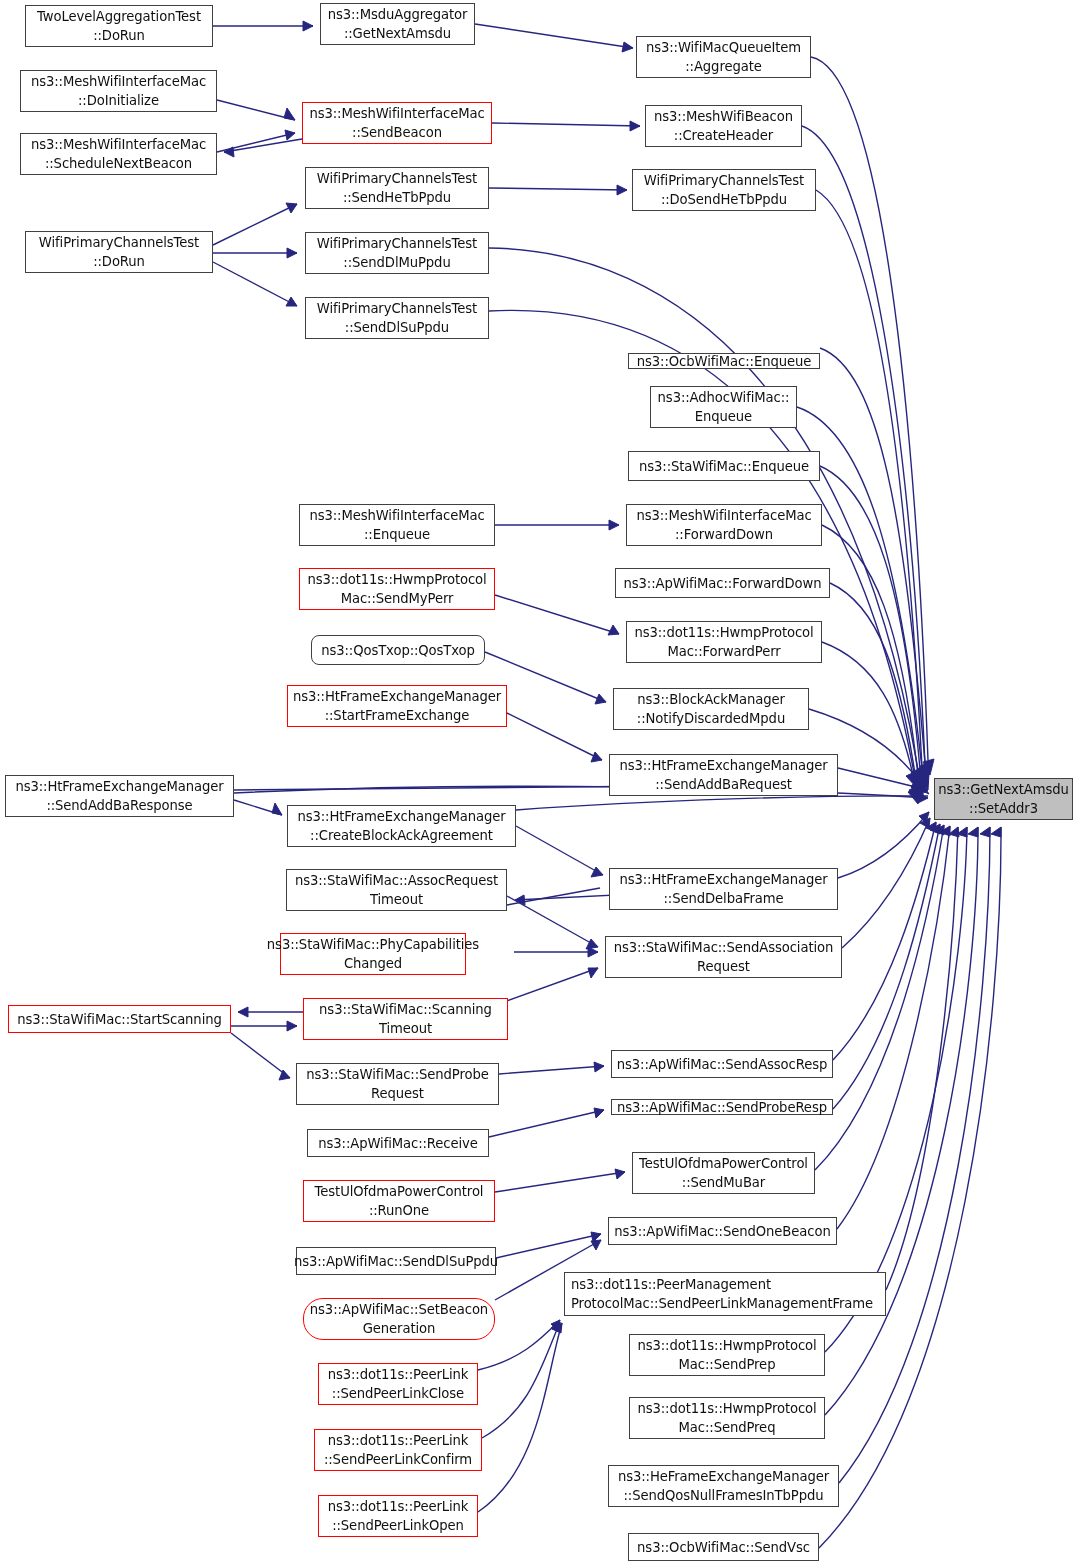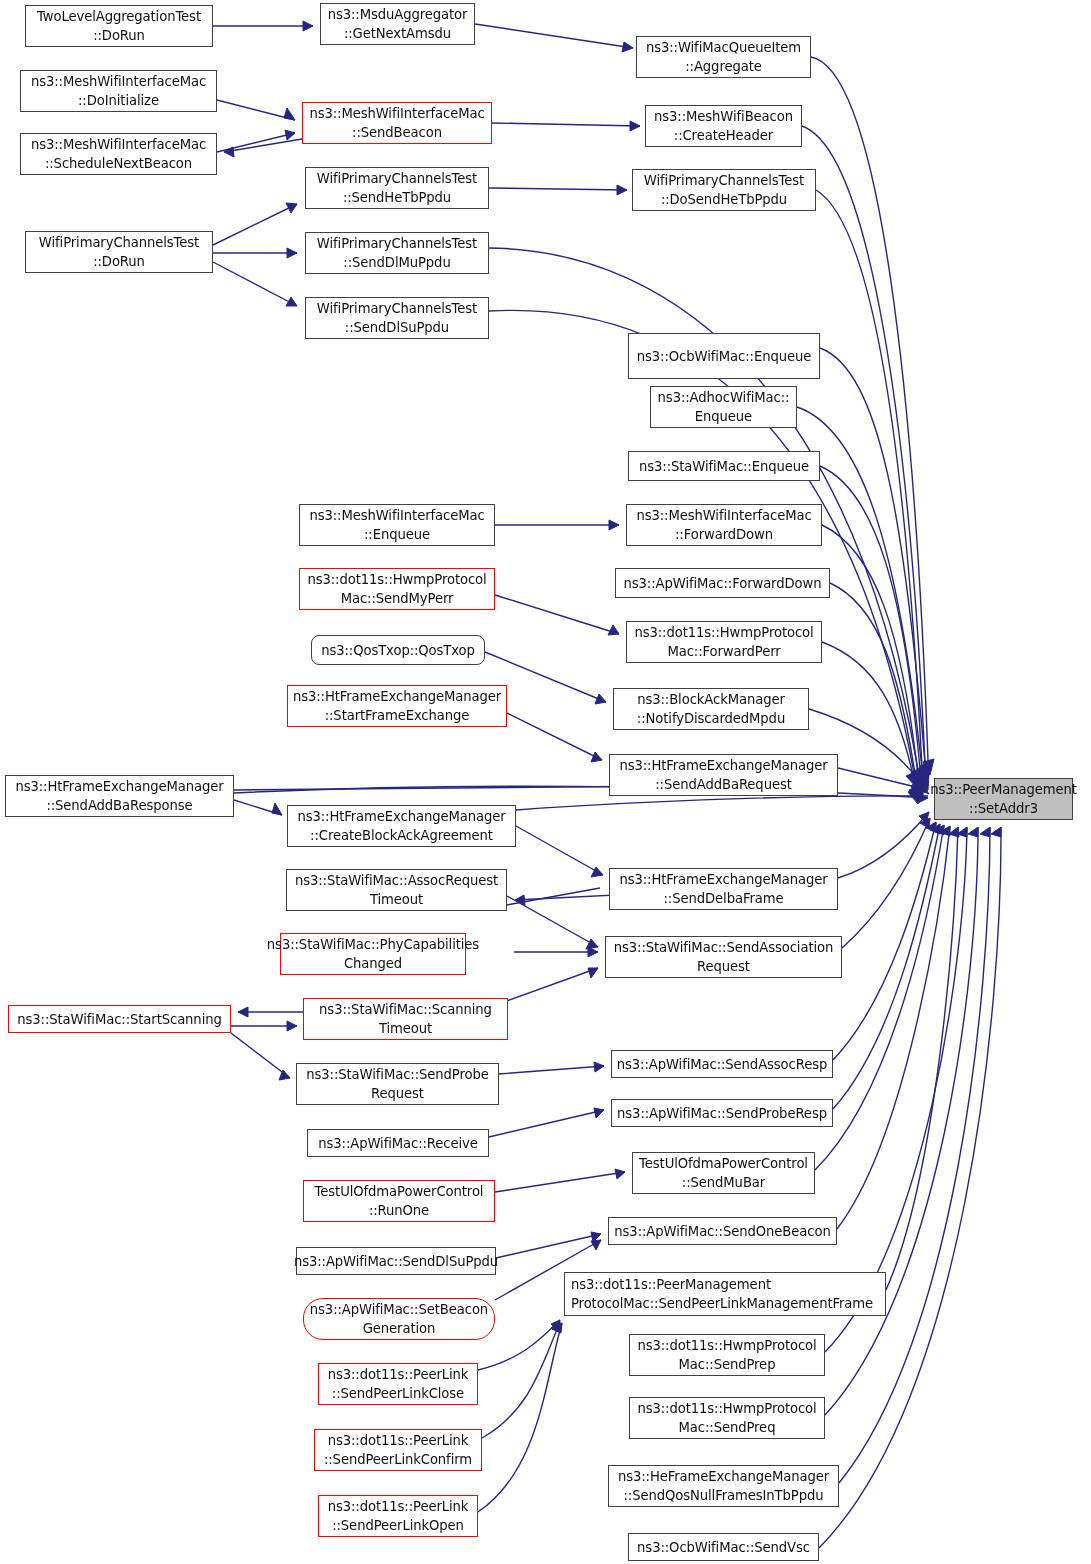--- a/index.html
+++ b/index.html
@@ -258,21 +258,21 @@
       <div class="node" style="left: 305px; top: 167px; width: 184px; height: 42px;">WifiPrimaryChannelsTest
 ::SendHeTbPpdu</div>
       <div class="node" style="left: 632px; top: 169px; width: 184px; height: 42px;">WifiPrimaryChannelsTest
 ::DoSendHeTbPpdu</div>
       <div class="node" style="left: 25px; top: 231px; width: 188px; height: 42px;">WifiPrimaryChannelsTest
 ::DoRun</div>
       <div class="node" style="left: 305px; top: 232px; width: 184px; height: 42px;">WifiPrimaryChannelsTest
 ::SendDlMuPpdu</div>
       <div class="node" style="left: 305px; top: 297px; width: 184px; height: 42px;">WifiPrimaryChannelsTest
 ::SendDlSuPpdu</div>
-      <div class="node" style="left: 628px; top: 333px; width: 192px; height: 46px;">ns3::OcbWifiMac::Enqueue</div>
+      <div class="node" style="left: 628px; top: 353px; width: 192px; height: 16px;">ns3::OcbWifiMac::Enqueue</div>
       <div class="node" style="left: 650px; top: 386px; width: 147px; height: 42px;">ns3::AdhocWifiMac::
 Enqueue</div>
       <div class="node" style="left: 628px; top: 451px; width: 192px; height: 30px;">ns3::StaWifiMac::Enqueue</div>
       <div class="node" style="left: 299px; top: 504px; width: 196px; height: 42px;">ns3::MeshWifiInterfaceMac
 ::Enqueue</div>
       <div class="node" style="left: 626px; top: 504px; width: 196px; height: 42px;">ns3::MeshWifiInterfaceMac
 ::ForwardDown</div>
       <div class="node red" style="left: 299px; top: 568px; width: 196px; height: 42px;">ns3::dot11s::HwmpProtocol
 Mac::SendMyPerr</div>
       <div class="node" style="left: 615px; top: 568px; width: 215px; height: 30px;">ns3::ApWifiMac::ForwardDown</div>
@@ -280,39 +280,39 @@
       <div class="node" style="left: 626px; top: 621px; width: 196px; height: 42px;">ns3::dot11s::HwmpProtocol
 Mac::ForwardPerr</div>
       <div class="node red" style="left: 287px; top: 685px; width: 220px; height: 42px;">ns3::HtFrameExchangeManager
 ::StartFrameExchange</div>
       <div class="node" style="left: 613px; top: 688px; width: 196px; height: 42px;">ns3::BlockAckManager
 ::NotifyDiscardedMpdu</div>
       <div class="node" style="left: 609px; top: 754px; width: 229px; height: 42px;">ns3::HtFrameExchangeManager
 ::SendAddBaRequest</div>
       <div class="node" style="left: 5px; top: 775px; width: 229px; height: 42px;">ns3::HtFrameExchangeManager
 ::SendAddBaResponse</div>
-      <div class="node target" style="left: 934px; top: 778px; width: 139px; height: 42px;">ns3::PeerManagement
+      <div class="node target" style="left: 934px; top: 778px; width: 139px; height: 42px;">ns3::GetNextAmsdu
 ::SetAddr3</div>
       <div class="node" style="left: 287px; top: 805px; width: 229px; height: 42px;">ns3::HtFrameExchangeManager
 ::CreateBlockAckAgreement</div>
       <div class="node" style="left: 286px; top: 869px; width: 221px; height: 42px;">ns3::StaWifiMac::AssocRequest
 Timeout</div>
       <div class="node" style="left: 609px; top: 868px; width: 229px; height: 42px;">ns3::HtFrameExchangeManager
 ::SendDelbaFrame</div>
       <div class="node red" style="left: 280px; top: 933px; width: 186px; height: 42px;">ns3::StaWifiMac::PhyCapabilities
 Changed</div>
       <div class="node" style="left: 605px; top: 936px; width: 237px; height: 42px;">ns3::StaWifiMac::SendAssociation
 Request</div>
       <div class="node red" style="left: 8px; top: 1005px; width: 223px; height: 28px;">ns3::StaWifiMac::StartScanning</div>
       <div class="node red" style="left: 303px; top: 998px; width: 205px; height: 42px;">ns3::StaWifiMac::Scanning
 Timeout</div>
       <div class="node" style="left: 611px; top: 1050px; width: 222px; height: 28px;">ns3::ApWifiMac::SendAssocResp</div>
       <div class="node" style="left: 296px; top: 1063px; width: 203px; height: 42px;">ns3::StaWifiMac::SendProbe
 Request</div>
-      <div class="node" style="left: 611px; top: 1099px; width: 222px; height: 28px;">ns3::ApWifiMac::SendProbeResp</div>
+      <div class="node" style="left: 611px; top: 1099px; width: 222px; height: 16px;">ns3::ApWifiMac::SendProbeResp</div>
       <div class="node" style="left: 307px; top: 1129px; width: 182px; height: 28px;">ns3::ApWifiMac::Receive</div>
       <div class="node" style="left: 632px; top: 1152px; width: 183px; height: 42px;">TestUlOfdmaPowerControl
 ::SendMuBar</div>
       <div class="node red" style="left: 303px; top: 1180px; width: 192px; height: 42px;">TestUlOfdmaPowerControl
 ::RunOne</div>
       <div class="node" style="left: 608px; top: 1217px; width: 229px; height: 28px;">ns3::ApWifiMac::SendOneBeacon</div>
       <div class="node" style="left: 296px; top: 1247px; width: 200px; height: 28px;">ns3::ApWifiMac::SendDlSuPpdu</div>
       <div class="node" style="left: 564px; top: 1272px; width: 322px; height: 44px; justify-content: flex-start; text-align: left; padding-left: 6px;">ns3::dot11s::PeerManagement
 ProtocolMac::SendPeerLinkManagementFrame</div>
       <div class="node red" style="left: 303px; top: 1298px; width: 192px; height: 42px; border-radius: 20px;">ns3::ApWifiMac::SetBeacon

